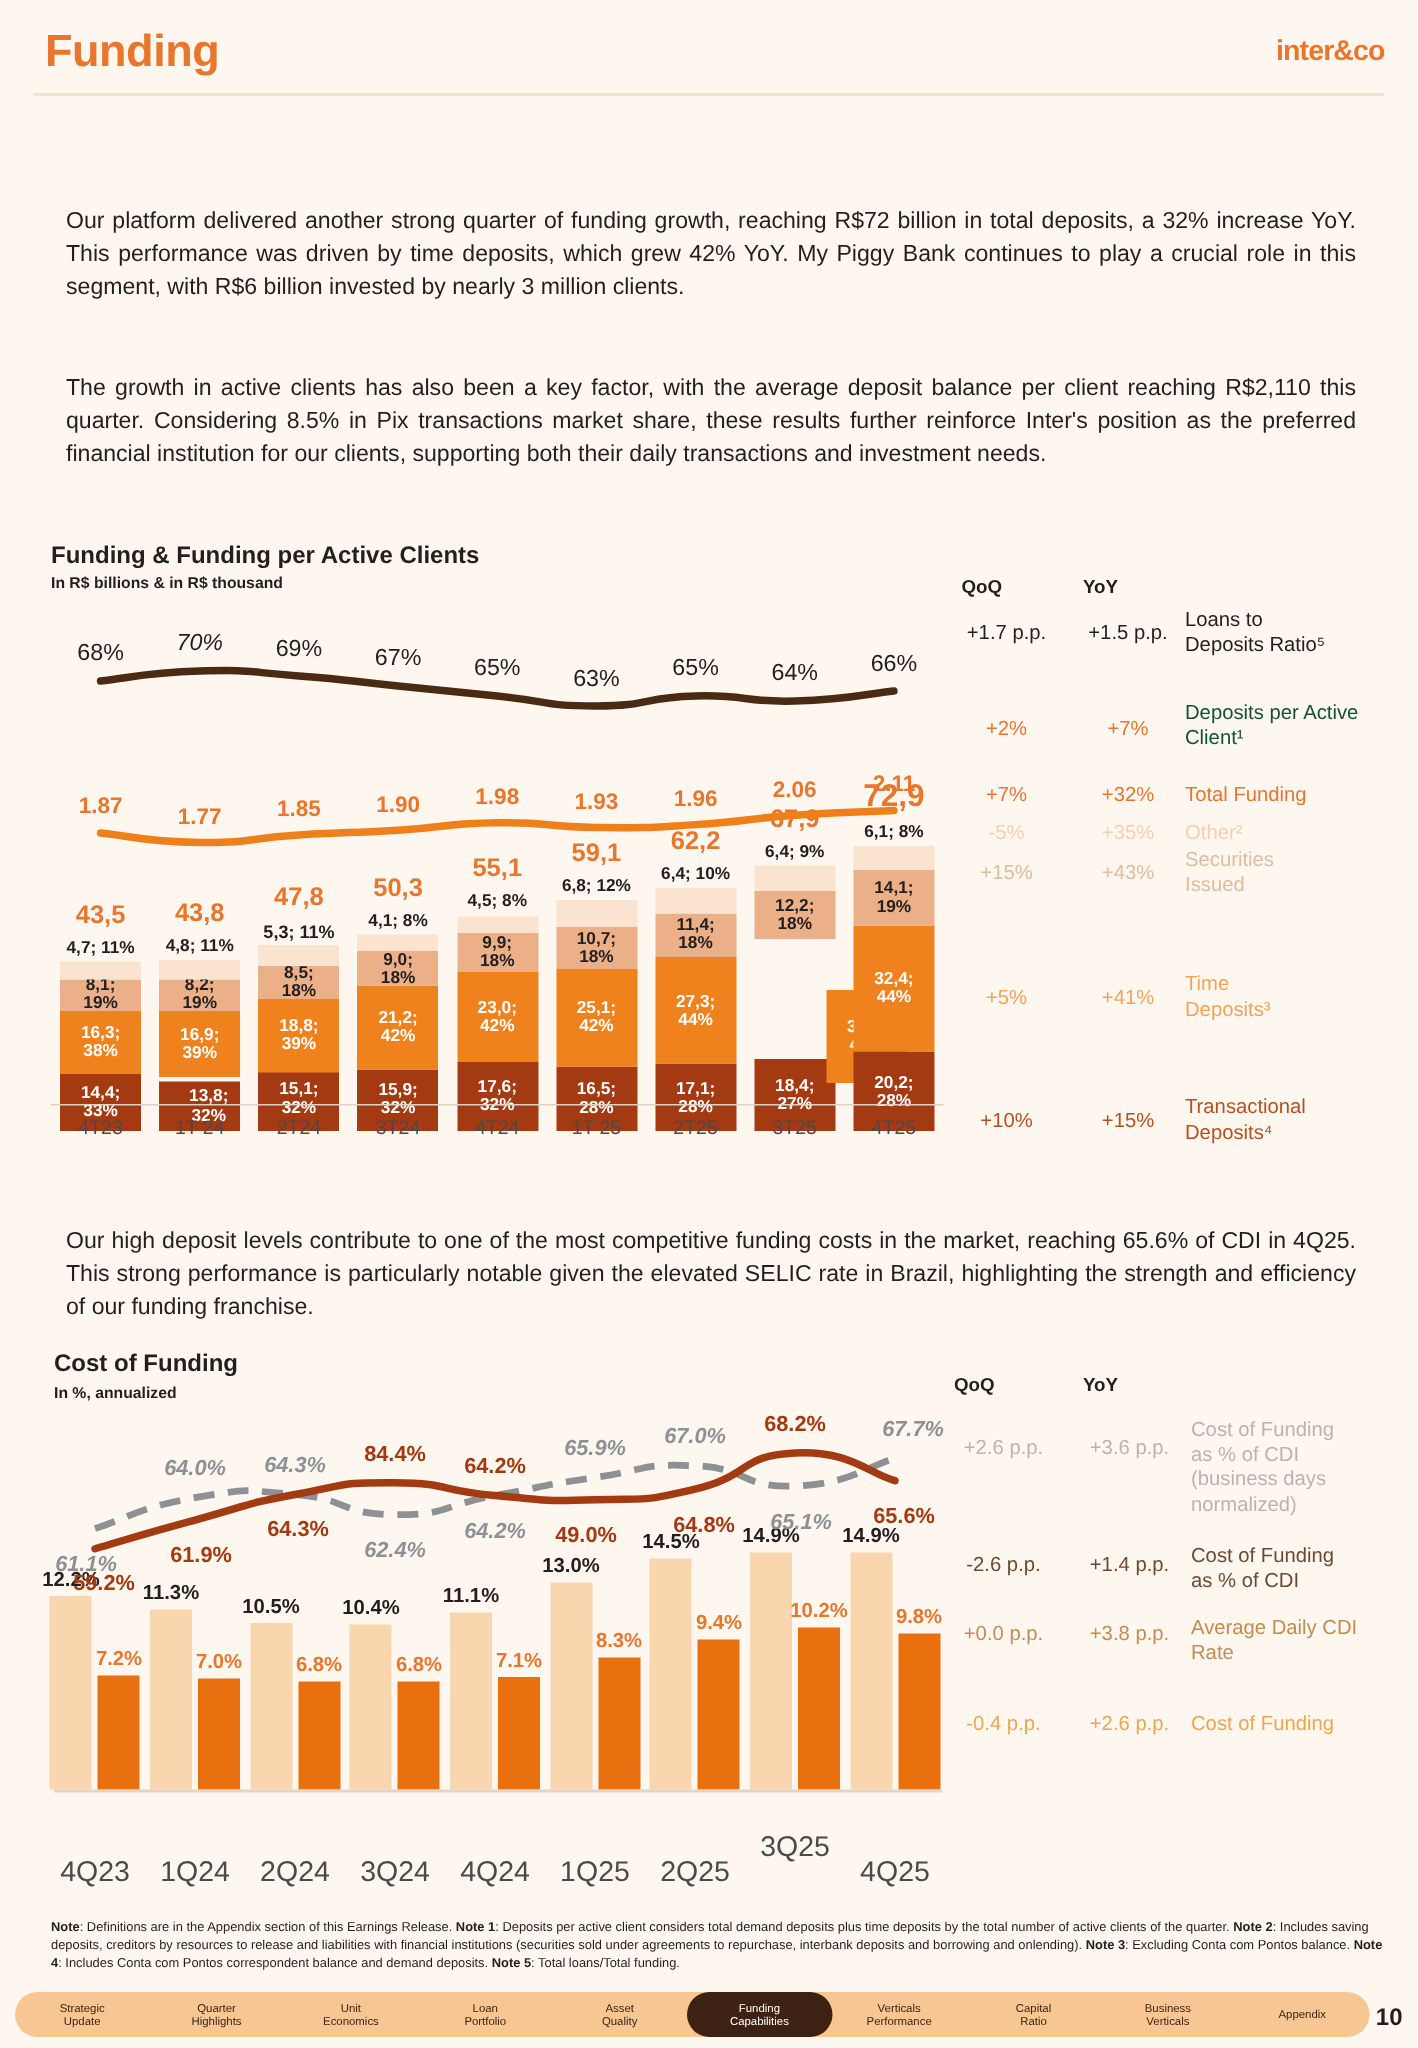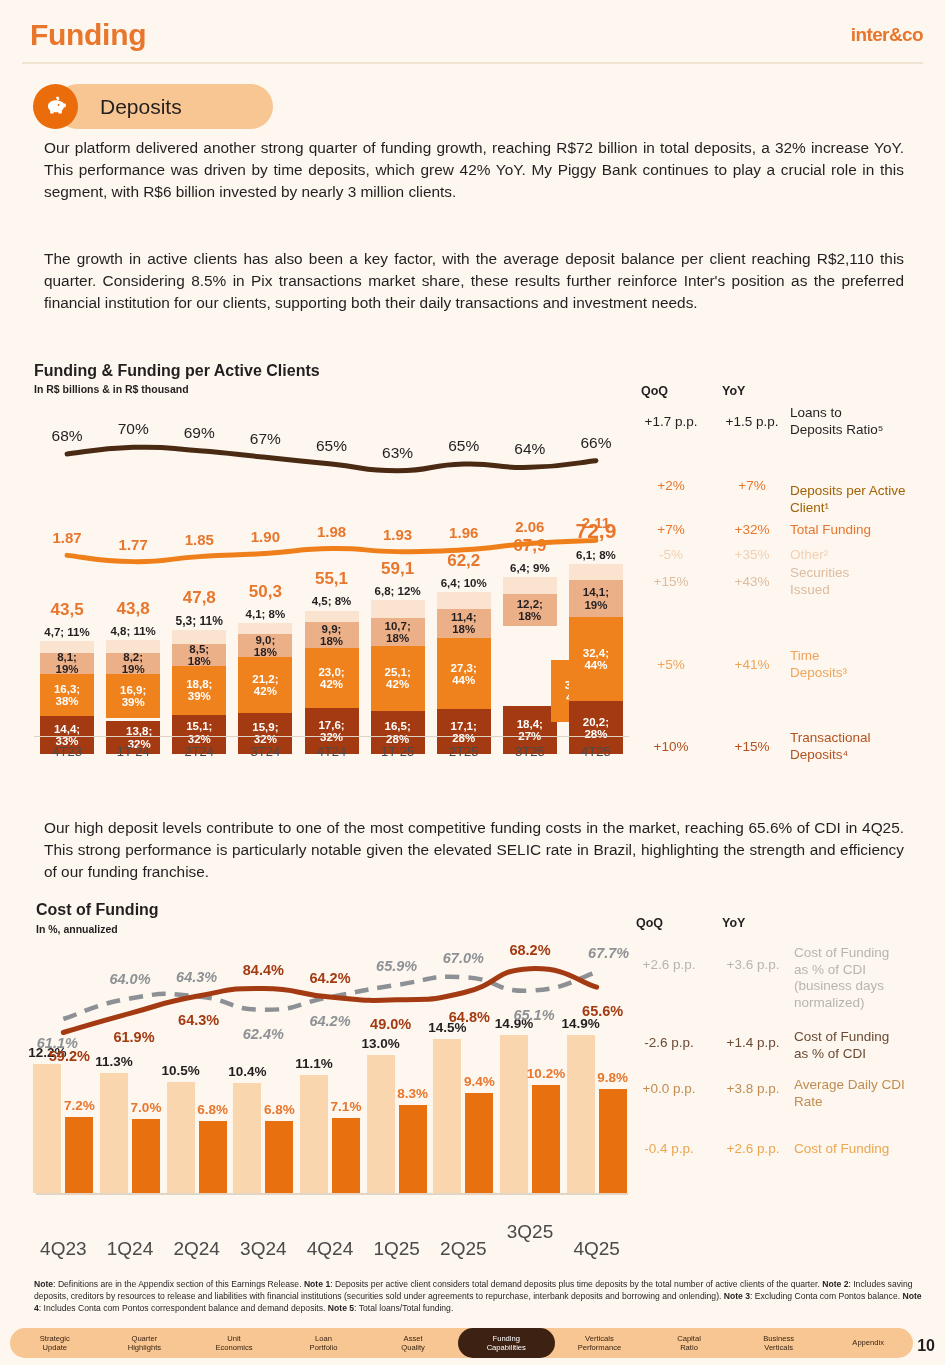--- a/index.html
+++ b/index.html
@@ -161,32 +161,20 @@
 </style>
 </head>
 <body>
 
 <div class="page">
 
   <div id="page-title">Funding</div>
   <div id="brand-logo">inter&amp;co</div>
   <div id="accent-rule"></div>
 
-  <div id="section-chip">
-    <div class="pillbg"></div>
-    <div class="circ">
-      <svg width="27" height="27" viewBox="0 0 32 32" aria-hidden="true">
-        <path d="M23 10.5c-1.6-1.1-3.9-1.8-6.4-1.8-5.3 0-9.6 3.1-9.6 7 0 1.9 1 3.6 2.7 4.9v2.7c0 .6.5 1.1 1.1 1.1h1.9c.6 0 1.1-.5 1.1-1.1v-.9c.9.2 1.8.3 2.8.3s1.9-.1 2.8-.3v.9c0 .6.5 1.1 1.1 1.1h1.9c.6 0 1.1-.5 1.1-1.1v-2.7c1.3-1 2.2-2.3 2.5-3.7h1.3c.5 0 .9-.4.9-.9v-2.6c0-.5-.4-.9-.9-.9h-1.5c-.5-.9-1.3-1.7-2.3-2.4z" fill="#fff"></path>
-        <circle cx="19.7" cy="14.3" r="1.15" fill="#ea6c0a"></circle>
-        <path d="M20.6 7.2c0-1.2-1-2.2-2.2-2.2-.5 0-1 .2-1.4.5l1.1 3.1c1.4.1 2.5-.6 2.5-1.4z" fill="#fff"></path>
-        <circle cx="18.4" cy="5.6" r="1.5" fill="#fff"></circle>
-      </svg>
-    </div>
-    <div class="lbl">Deposits</div>
-  </div>
 
   <div class="para" id="para-1">Our platform delivered another strong quarter of funding growth, reaching R$72 billion in total deposits, a 32% increase YoY. This performance was driven by time deposits, which grew 42% YoY. My Piggy Bank continues to play a crucial role in this segment, with R$6 billion invested by nearly 3 million clients.</div>
   <div class="para" id="para-2">The growth in active clients has also been a key factor, with the average deposit balance per client reaching R$2,110 this quarter. Considering 8.5% in Pix transactions market share, these results further reinforce Inter's position as the preferred financial institution for our clients, supporting both their daily transactions and investment needs.</div>
   <div class="para" id="para-3">Our high deposit levels contribute to one of the most competitive funding costs in the market, reaching 65.6% of CDI in 4Q25. This strong performance is particularly notable given the elevated SELIC rate in Brazil, highlighting the strength and efficiency of our funding franchise.</div>
 
   <div id="chart1">
     <div class="chart-title" id="c1-title">Funding &amp; Funding per Active Clients</div>
     <div class="chart-sub" id="c1-sub">In R$ billions &amp; in R$ thousand</div>
     <div class="col-head" id="c1-qoq">QoQ</div>
     <div class="col-head" id="c1-yoy">YoY</div>
@@ -262,21 +250,21 @@
           <div class="seg s-sec" style="height: 36.749px; bottom: 137.092px;">14,1;<br>19%</div>
           <div class="seg s-other" style="height: 15.8985px; bottom: 173.841px;"></div>
         </div>
         <div style="position: absolute; font-size: 11.5px; font-weight: 700; color: rgb(35, 31, 32); white-space: nowrap; transform: translateX(-50%); left: 561.944px; top: 141px;">6,1; 8%</div>
         <div class="c1-total-lbl big" style="left: 561.944px; top: 111px;">72,9</div>
         <svg width="595" height="350" style="position: absolute; left: 0px; top: 0px; pointer-events: none;">
           <path d="M 33.05555555555556 46 C 51.56666666666667 44.13333333333333,62.144444444444446 40.266666666666666,99.16666666666667 39.333333333333336 C 136.1888888888889 38.400000000000006,128.25555555555553 39.866666666666674,165.27777777777777 42.66666666666667 C 202.3 45.46666666666667,194.36666666666667 45.599999999999994,231.3888888888889 49.33333333333333 C 268.41111111111115 53.06666666666666,260.47777777777776 52.266666666666666,297.5 56 C 334.52222222222224 59.733333333333334,326.58888888888885 62.666666666666664,363.6111111111111 62.666666666666664 C 400.6333333333333 62.666666666666664,392.7 56.93333333333333,429.72222222222223 56 C 466.74444444444447 55.06666666666667,458.81111111111113 60.266666666666666,495.83333333333337 59.333333333333336 C 532.8555555555556 58.400000000000006,543.4333333333334 54.53333333333334,561.9444444444445 52.66666666666667" fill="none" stroke="#4a2a13" stroke-width="5" stroke-linecap="round"></path>
           <path d="M 33.05555555555556 147.375 C 51.56666666666667 149.125,62.144444444444446 153.275,99.16666666666667 153.625 C 136.1888888888889 153.975,128.25555555555553 150.9,165.27777777777777 148.625 C 202.3 146.35,194.36666666666667 147.775,231.3888888888889 145.5 C 268.41111111111115 143.225,260.47777777777776 141.025,297.5 140.5 C 334.52222222222224 139.975,326.58888888888885 143.275,363.6111111111111 143.625 C 400.6333333333333 143.975,392.7 144.025,429.72222222222223 141.75 C 466.74444444444447 139.475,458.81111111111113 138.125,495.83333333333337 135.5 C 532.8555555555556 132.875,543.4333333333334 133.25,561.9444444444445 132.375" fill="none" stroke="#ef7f1a" stroke-width="5" stroke-linecap="round"></path>
         </svg>
         <div class="c1-ratio-lbl" style="left: 33.0556px; top: 19px;">68%</div>
-        <div class="c1-ratio-lbl" style="left: 99.1667px; top: 12.3333px;">70%</div>
+        <div class="c1-ratio-lbl" style="left: 99.1667px; top: 12.3333px; font-style: italic;">70%</div>
         <div class="c1-ratio-lbl" style="left: 165.278px; top: 15.6667px;">69%</div>
         <div class="c1-ratio-lbl" style="left: 231.389px; top: 22.3333px;">67%</div>
         <div class="c1-ratio-lbl" style="left: 297.5px; top: 29px;">65%</div>
         <div class="c1-ratio-lbl" style="left: 363.611px; top: 35.6667px;">63%</div>
         <div class="c1-ratio-lbl" style="left: 429.722px; top: 29px;">65%</div>
         <div class="c1-ratio-lbl" style="left: 495.833px; top: 32.3333px;">64%</div>
         <div class="c1-ratio-lbl" style="left: 561.944px; top: 25.6667px;">66%</div>
         <div class="c1-dpc-lbl" style="left: 33.0556px; top: 121.375px;">1.87</div>
         <div class="c1-dpc-lbl" style="left: 99.1667px; top: 127.625px;">1.77</div>
         <div class="c1-dpc-lbl" style="left: 165.278px; top: 122.625px;">1.85</div>
@@ -298,21 +286,21 @@
         <div class="xtick" style="left: 463.722px; top: 382px;">2T25</div>
         <div class="xtick" style="left: 529.833px; top: 382px;">3T25</div>
         <div class="xtick" style="left: 595.944px; top: 382px;">4T25</div>
       </div>
     <div id="c1-legend">
         <div class="lg-qoq" style="left: 632px; top: 52px; color: rgb(35, 31, 32);">+1.7 p.p.</div>
         <div class="lg-yoy" style="left: 713px; top: 52px; color: rgb(35, 31, 32);">+1.5 p.p.</div>
         <div class="lg-name" style="left: 790px; top: 43px; width: 150px; color: rgb(35, 31, 32);">Loans to<br>Deposits Ratio⁵</div>
         <div class="lg-qoq" style="left: 632px; top: 116px; color: rgb(232, 118, 45);">+2%</div>
         <div class="lg-yoy" style="left: 713px; top: 116px; color: rgb(232, 118, 45);">+7%</div>
-        <div class="lg-name" style="left: 790px; top: 121px; width: 150px; color: #a16207;">Deposits per Active<br>Client¹</div>
+        <div class="lg-name" style="left: 790px; top: 105px; width: 150px; color: #14532d;">Deposits per Active<br>Client¹</div>
         <div class="lg-qoq" style="left: 632px; top: 160px; color: rgb(232, 118, 45);">+7%</div>
         <div class="lg-yoy" style="left: 713px; top: 160px; color: rgb(232, 118, 45);">+32%</div>
         <div class="lg-name" style="left: 790px; top: 160px; width: 150px; color: rgb(232, 118, 45);">Total Funding</div>
         <div class="lg-qoq" style="left: 632px; top: 185px; color: rgb(243, 208, 178);">-5%</div>
         <div class="lg-yoy" style="left: 713px; top: 185px; color: rgb(243, 208, 178);">+35%</div>
         <div class="lg-name" style="left: 790px; top: 185px; width: 150px; color: rgb(243, 208, 178);">Other²</div>
         <div class="lg-qoq" style="left: 632px; top: 212px; color: rgb(221, 188, 159);">+15%</div>
         <div class="lg-yoy" style="left: 713px; top: 212px; color: rgb(221, 188, 159);">+43%</div>
         <div class="lg-name" style="left: 790px; top: 203px; width: 150px; color: rgb(221, 188, 159);">Securities<br>Issued</div>
         <div class="lg-qoq" style="left: 632px; top: 295px; color: rgb(240, 164, 90);">+5%</div>

